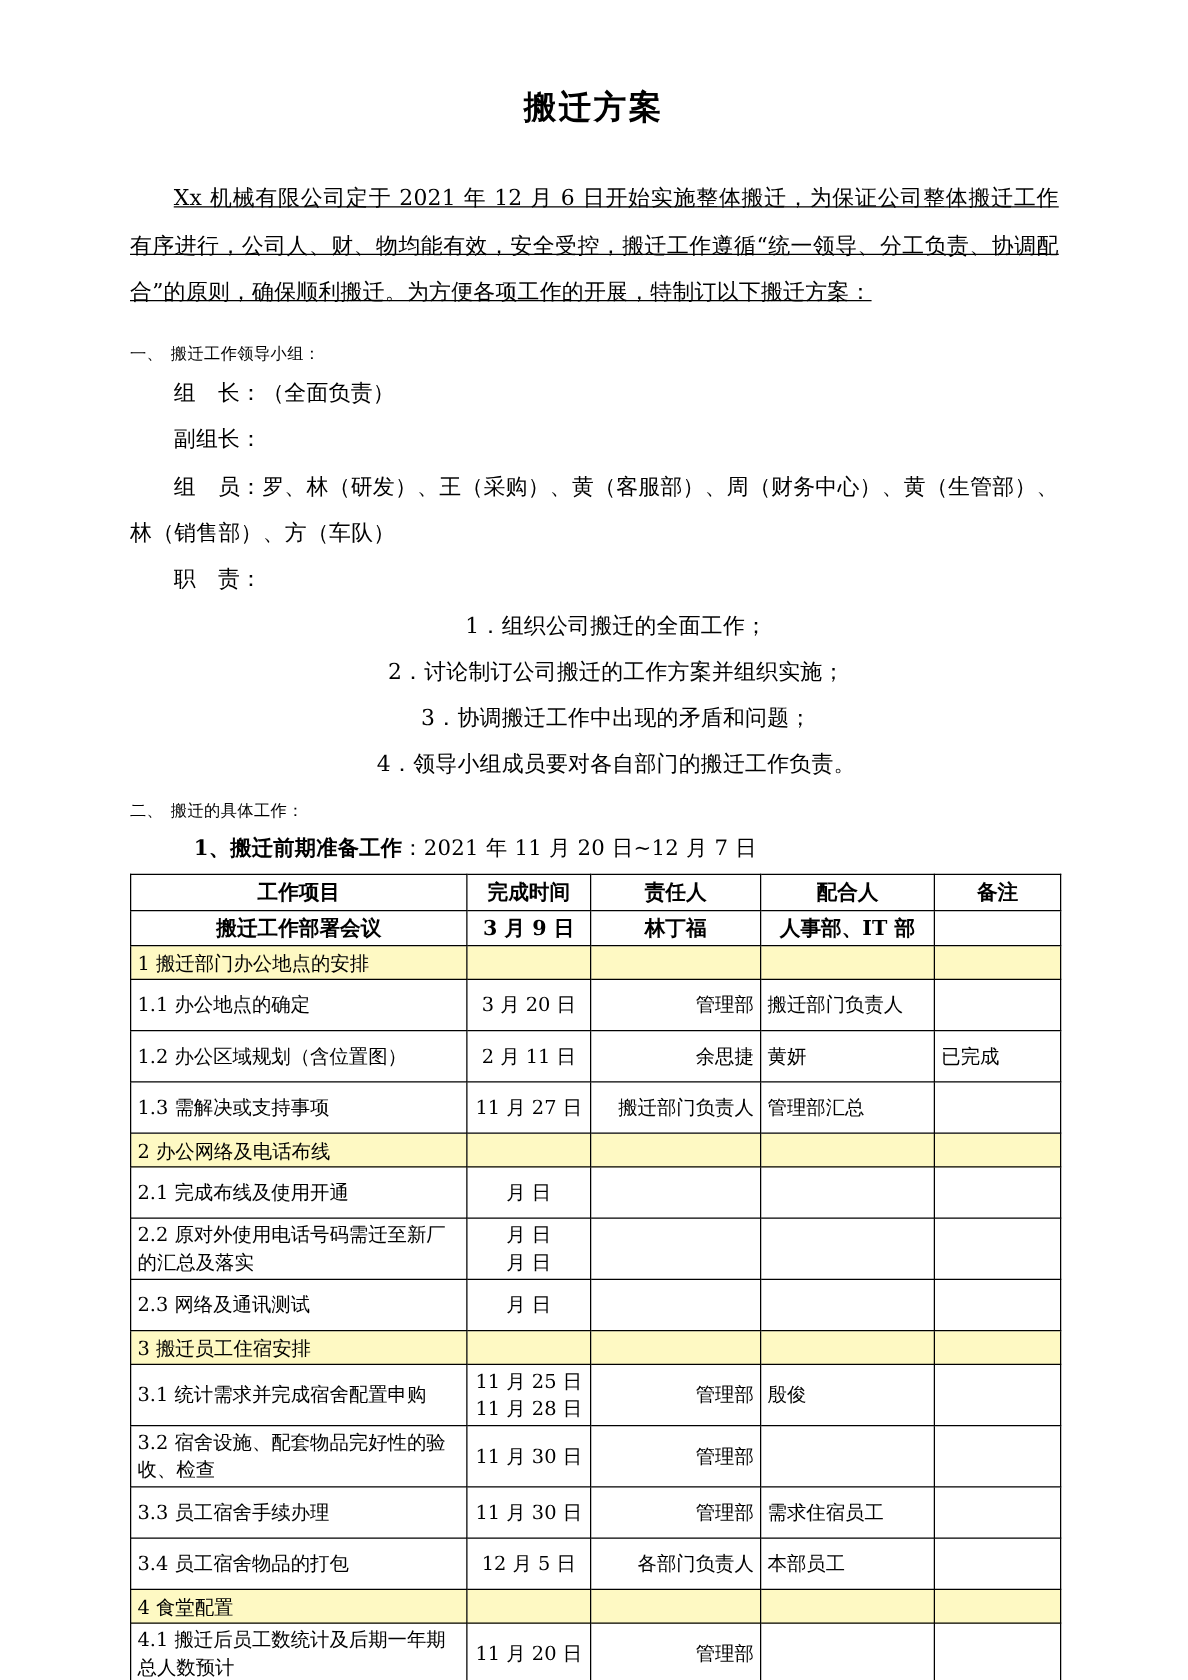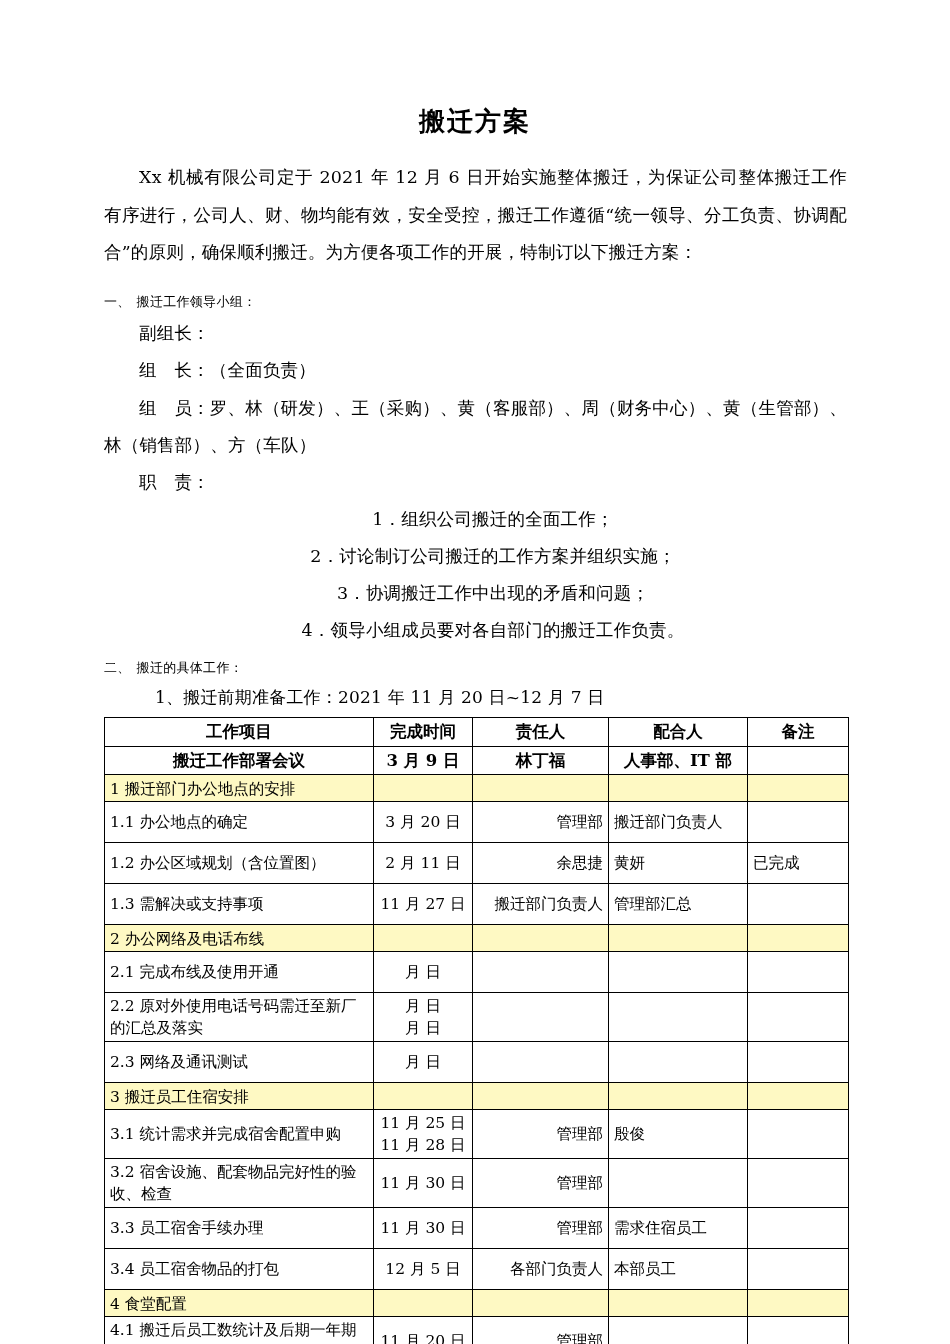--- a/index.html
+++ b/index.html
@@ -21,33 +21,34 @@
     width: 950px;
     height: 1344px;
     padding: 0;
   }
   .doc-title {
     text-align: center;
     font-size: 26px;
     font-weight: bold;
     letter-spacing: 2px;
     margin: 0;
-    padding-top: 104px;
+    padding-top: 68px;
     font-family: "DejaVu Serif", "Liberation Serif", serif;
   }
   .body-wrap {
     padding: 0 103px 0 104px;
   }
   .intro {
-    margin-top: 20px;
+    margin-top: 38px;
     font-size: 17.5px;
     line-height: 2.15;
     text-align: justify;
     text-indent: 2em;
     letter-spacing: 0.2px;
+    text-decoration: underline;
   }
   .h-sec {
     font-size: 13px;
     font-weight: normal;
     margin-top: 6px;
     line-height: 2.0;
     letter-spacing: 0.3px;
   }
   .h-sec .num { margin-right: 6px; }
   .ind1 {
@@ -67,21 +68,21 @@
     margin-left: 2em;
     letter-spacing: 0.2px;
     text-align: center;
   }
   .h-subsec {
     font-size: 17px;
     margin-left: 3em;
     line-height: 1.95;
     letter-spacing: 0.2px;
   }
-  .h-subsec b { font-weight: normal; }
+  .h-subsec b { font-weight: bold; }
 
   
   table.plan {
     border-collapse: collapse;
     width: 744px;
     margin-top: 3px;
     table-layout: fixed;
     font-size: 15.5px;
   }
   table.plan col.c1 { width: 269px; }
@@ -134,22 +135,22 @@
   <h1 class="doc-title">搬迁方案</h1>
 
   <div class="body-wrap">
 
     <p class="intro">Xx 机械有限公司定于 2021 年 12 月 6 日开始实施整体搬迁，为保证公司整体搬迁工作有序进行，公司人、财、物均能有效，安全受控，搬迁工作遵循“统一领导、分工负责、协调配合”的原则，确保顺利搬迁。为方便各项工作的开展，特制订以下搬迁方案：</p>
 
     <div class="h-sec">
       <span class="num">一、</span><span>搬迁工作领导小组：</span>
     </div>
 
+    <div class="ind1">组　长：（全面负责）</div>
     <div class="ind1">副组长：</div>
-    <div class="ind1">组　长：（全面负责）</div>
     <div class="ind1 wrap">组　员：罗、林（研发）、王（采购）、黄（客服部）、周（财务中心）、黄（生管部）、林（销售部）、方（车队）</div>
     <div class="ind1">职　责：</div>
 
     <div class="ind-num">1．组织公司搬迁的全面工作；</div>
     <div class="ind-num">2．讨论制订公司搬迁的工作方案并组织实施；</div>
     <div class="ind-num">3．协调搬迁工作中出现的矛盾和问题；</div>
     <div class="ind-num">4．领导小组成员要对各自部门的搬迁工作负责。</div>
 
     <div class="h-sec">
       <span class="num">二、</span><span>搬迁的具体工作：</span>

